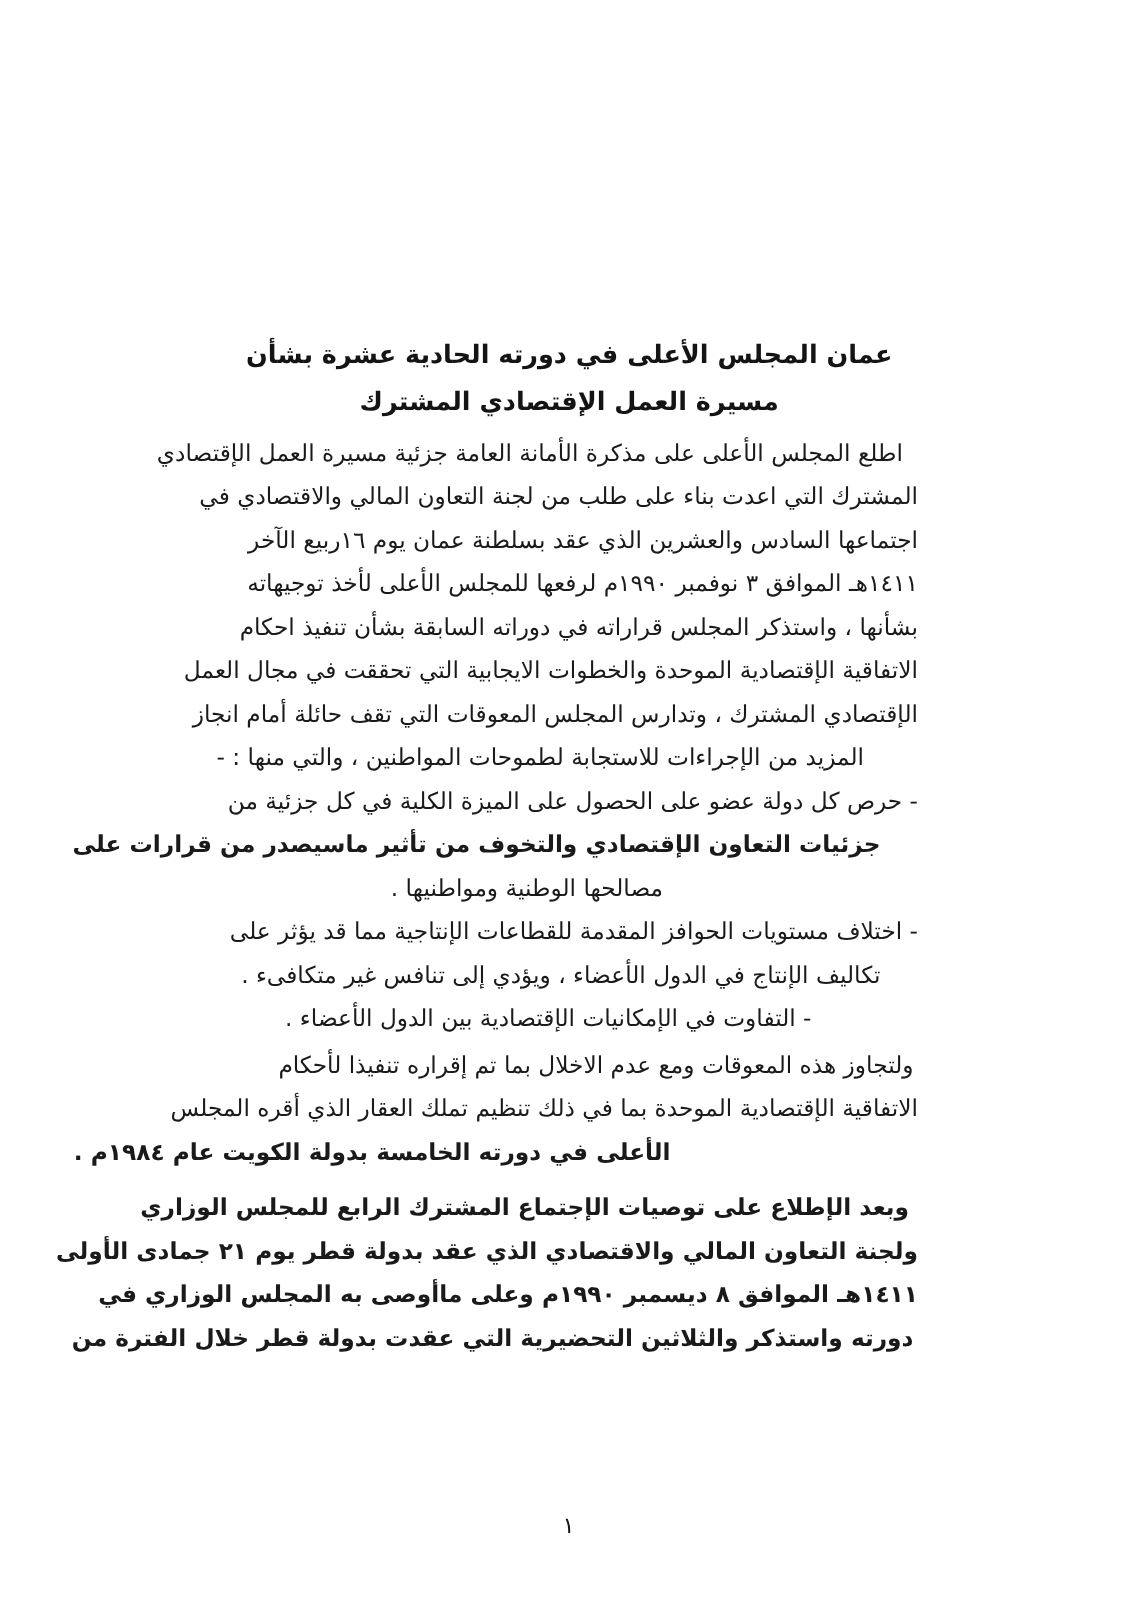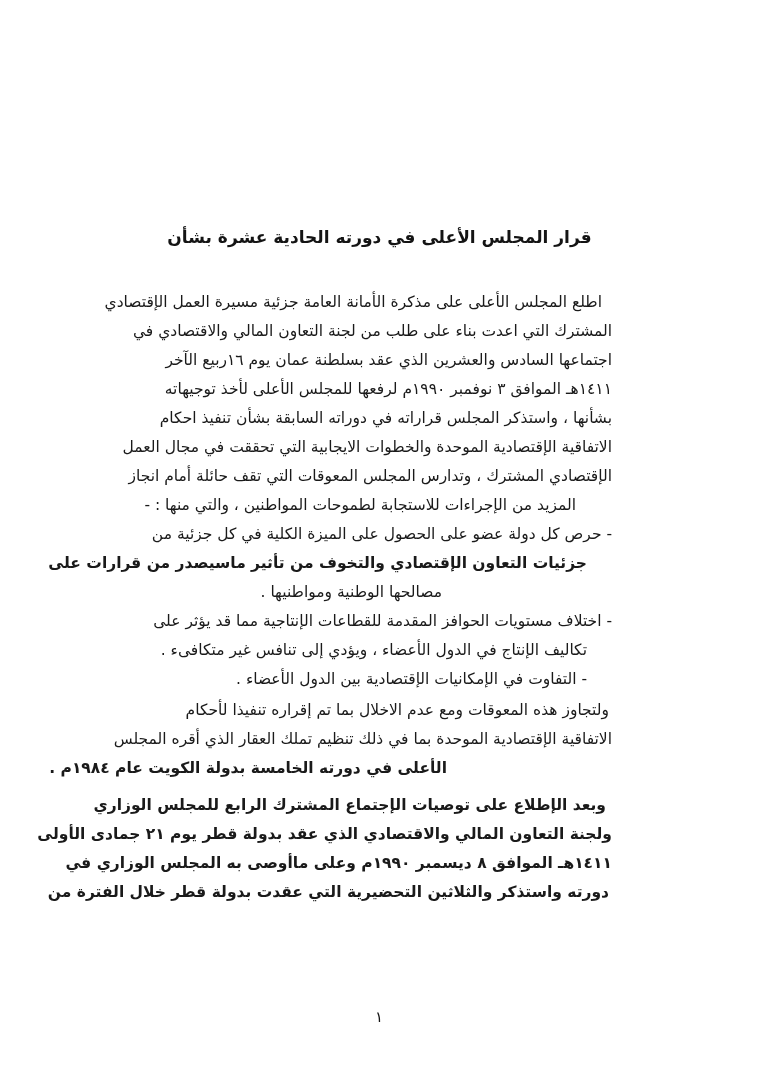--- a/index.html
+++ b/index.html
@@ -63,21 +63,22 @@
     font-size: 15px;
     color: #141414;
   }
 </style>
 </head>
 <body>
 
 <div class="page">
 
   <div class="doc-title">
-    <div class="title-line">قرار المجلس الأعلى في دورته الحادية عشرة بشأن</div>
+    <div class="title-line">عمان المجلس الأعلى في دورته الحادية عشرة بشأن</div>
+    <div class="title-line">مسيرة العمل الإقتصادي المشترك</div>
   </div>
 
   <div class="doc-body">
 
     <p class="para">
       <span class="line" style="margin-right:10px">اطلع المجلس الأعلى على مذكرة الأمانة العامة جزئية مسيرة العمل الإقتصادي</span>
       <span class="line">المشترك التي اعدت بناء على طلب من لجنة التعاون المالي والاقتصادي في</span>
       <span class="line">اجتماعها السادس والعشرين الذي عقد بسلطنة عمان يوم ١٦ربيع الآخر</span>
       <span class="line">١٤١١هـ الموافق ٣ نوفمبر ١٩٩٠م لرفعها للمجلس الأعلى لأخذ توجيهاته</span>
       <span class="line">بشأنها ، واستذكر المجلس قراراته في دوراته السابقة بشأن تنفيذ احكام</span>
@@ -91,21 +92,21 @@
       <span class="line heavy" style="margin-right:25px">جزئيات التعاون الإقتصادي والتخوف من تأثير ماسيصدر من قرارات على</span>
       <span class="line" style="margin-right:170px">مصالحها الوطنية ومواطنيها .</span>
     </p>
 
     <p class="para">
       <span class="line">- اختلاف مستويات الحوافز المقدمة للقطاعات الإنتاجية مما قد يؤثر على</span>
       <span class="line" style="margin-right:25px">تكاليف الإنتاج في الدول الأعضاء ، ويؤدي إلى تنافس غير متكافىء .</span>
     </p>
 
     <p class="para">
-      <span class="line" style="margin-right:25px">- التفاوت في الإمكانيات الإقتصادية بين الدول الأعضاء .</span>
+      <span class="line" style="margin-right:71px">- التفاوت في الإمكانيات الإقتصادية بين الدول الأعضاء .</span>
     </p>
 
     <p class="para gap-sm">
       <span class="line" style="margin-right:3px">ولتجاوز هذه المعوقات ومع عدم الاخلال بما تم إقراره تنفيذا لأحكام</span>
       <span class="line">الاتفاقية الإقتصادية الموحدة بما في ذلك تنظيم تملك العقار الذي أقره المجلس</span>
       <span class="line heavy" style="margin-right:165px">الأعلى في دورته الخامسة بدولة الكويت عام ١٩٨٤م .</span>
     </p>
 
     <p class="para gap-md">
       <span class="line" style="margin-right:6px">وبعد الإطلاع على توصيات الإجتماع المشترك الرابع للمجلس الوزاري</span>

